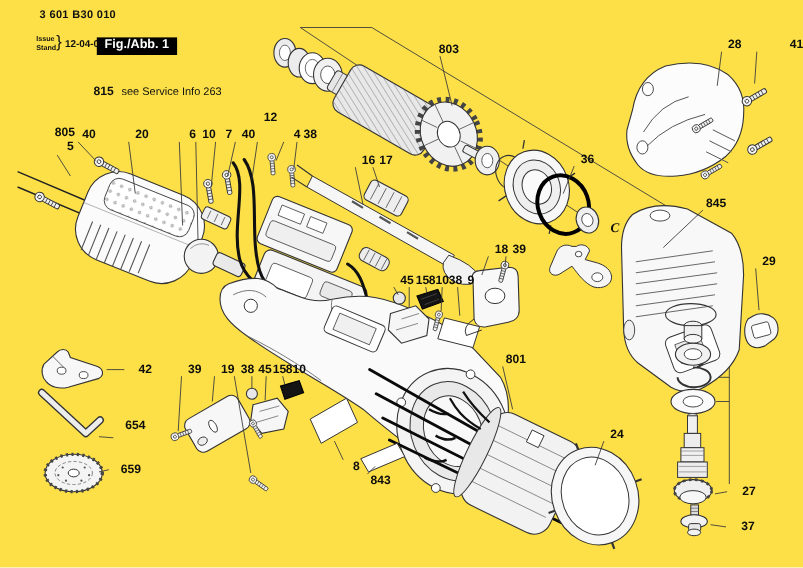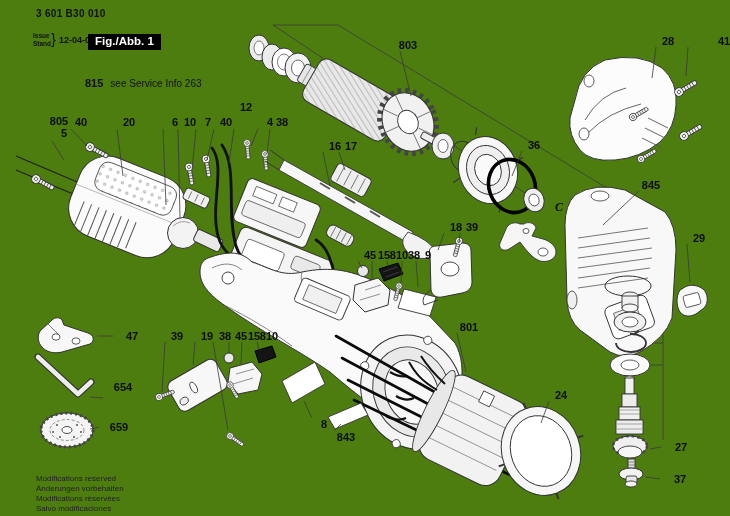--- a/index.html
+++ b/index.html
@@ -1,16 +1,16 @@
 <!DOCTYPE html>
 <html><head>
 <meta charset="utf-8">
 <style>
   html,body{margin:0;padding:0;background:#fff;}
-  .stage{position:relative;width:730px;height:516px;background:#4d7c0f;overflow:hidden;
+  .stage{position:relative;width:730px;height:516px;background:#fde047;overflow:hidden;
          font-family:"Liberation Sans",sans-serif;color:#111;}
   .stage svg{position:absolute;left:0;top:0;}
   .hdr-part{position:absolute;left:36px;top:8px;font-size:10px;font-weight:bold;letter-spacing:.3px;}
   .hdr-issue{position:absolute;left:33px;top:32px;display:flex;align-items:center;}
   .issue-words{font-size:6.5px;line-height:1.15;font-weight:bold;}
   .issue-brace{font-size:15px;font-weight:normal;margin:-2px 1px 0 0;}
   .issue-date{font-size:9px;font-weight:bold;margin-left:2px;}
   .fig-badge{position:absolute;left:88px;top:34px;background:#000;color:#fff;
              font-size:11.5px;font-weight:bold;padding:1px 7px 3px 7px;}
   .svc{position:absolute;left:45px;top:77px;font-size:10px;margin-left:40px;}
@@ -328,26 +328,20 @@
     <div>Stand</div>
   </div>
   <div class="issue-brace">}</div>
   <div class="issue-date">12-04-05</div>
 </div>
 <div class="fig-badge">Fig./Abb. 1</div>
 <div class="svc">
   <span class="num">815</span><span>see Service Info 263</span>
 </div>
 
-<div class="footer">
-  <div>Modifications reserved</div>
-  <div>Änderungen vorbehalten</div>
-  <div>Modifications réservées</div>
-  <div>Salvo modificaciones</div>
-</div>
 
 <div>
       <div class="callout" style="left: 396px; top: 45px;">803</div>
       <div class="callout" style="left: 656px; top: 41px;">28</div>
       <div class="callout" style="left: 712px; top: 41px;">41</div>
       <div class="callout" style="left: 47px; top: 121px;">805</div>
       <div class="callout" style="left: 52px; top: 133px;">5</div>
       <div class="callout" style="left: 69px; top: 122px;">40</div>
       <div class="callout" style="left: 117px; top: 122px;">20</div>
       <div class="callout" style="left: 163px; top: 122px;">6</div>
@@ -364,21 +358,21 @@
       <div class="callout italic" style="left: 547px; top: 207px;">C</div>
       <div class="callout" style="left: 444px; top: 227px;">18</div>
       <div class="callout" style="left: 460px; top: 227px;">39</div>
       <div class="callout" style="left: 687px; top: 238px;">29</div>
       <div class="callout" style="left: 358px; top: 255px;">45</div>
       <div class="callout" style="left: 372px; top: 255px;">15</div>
       <div class="callout" style="left: 387px; top: 255px;">810</div>
       <div class="callout" style="left: 402px; top: 255px;">38</div>
       <div class="callout" style="left: 416px; top: 255px;">9</div>
       <div class="callout" style="left: 457px; top: 327px;">801</div>
-      <div class="callout" style="left: 120px; top: 336px;">47</div>
+      <div class="callout" style="left: 120px; top: 336px;">42</div>
       <div class="callout" style="left: 165px; top: 336px;">39</div>
       <div class="callout" style="left: 195px; top: 336px;">19</div>
       <div class="callout" style="left: 213px; top: 336px;">38</div>
       <div class="callout" style="left: 229px; top: 336px;">45</div>
       <div class="callout" style="left: 242px; top: 336px;">15</div>
       <div class="callout" style="left: 257px; top: 336px;">810</div>
       <div class="callout" style="left: 111px; top: 387px; text-align: right;">654</div>
       <div class="callout" style="left: 107px; top: 427px;">659</div>
       <div class="callout" style="left: 312px; top: 424px;">8</div>
       <div class="callout" style="left: 334px; top: 437px;">843</div>

